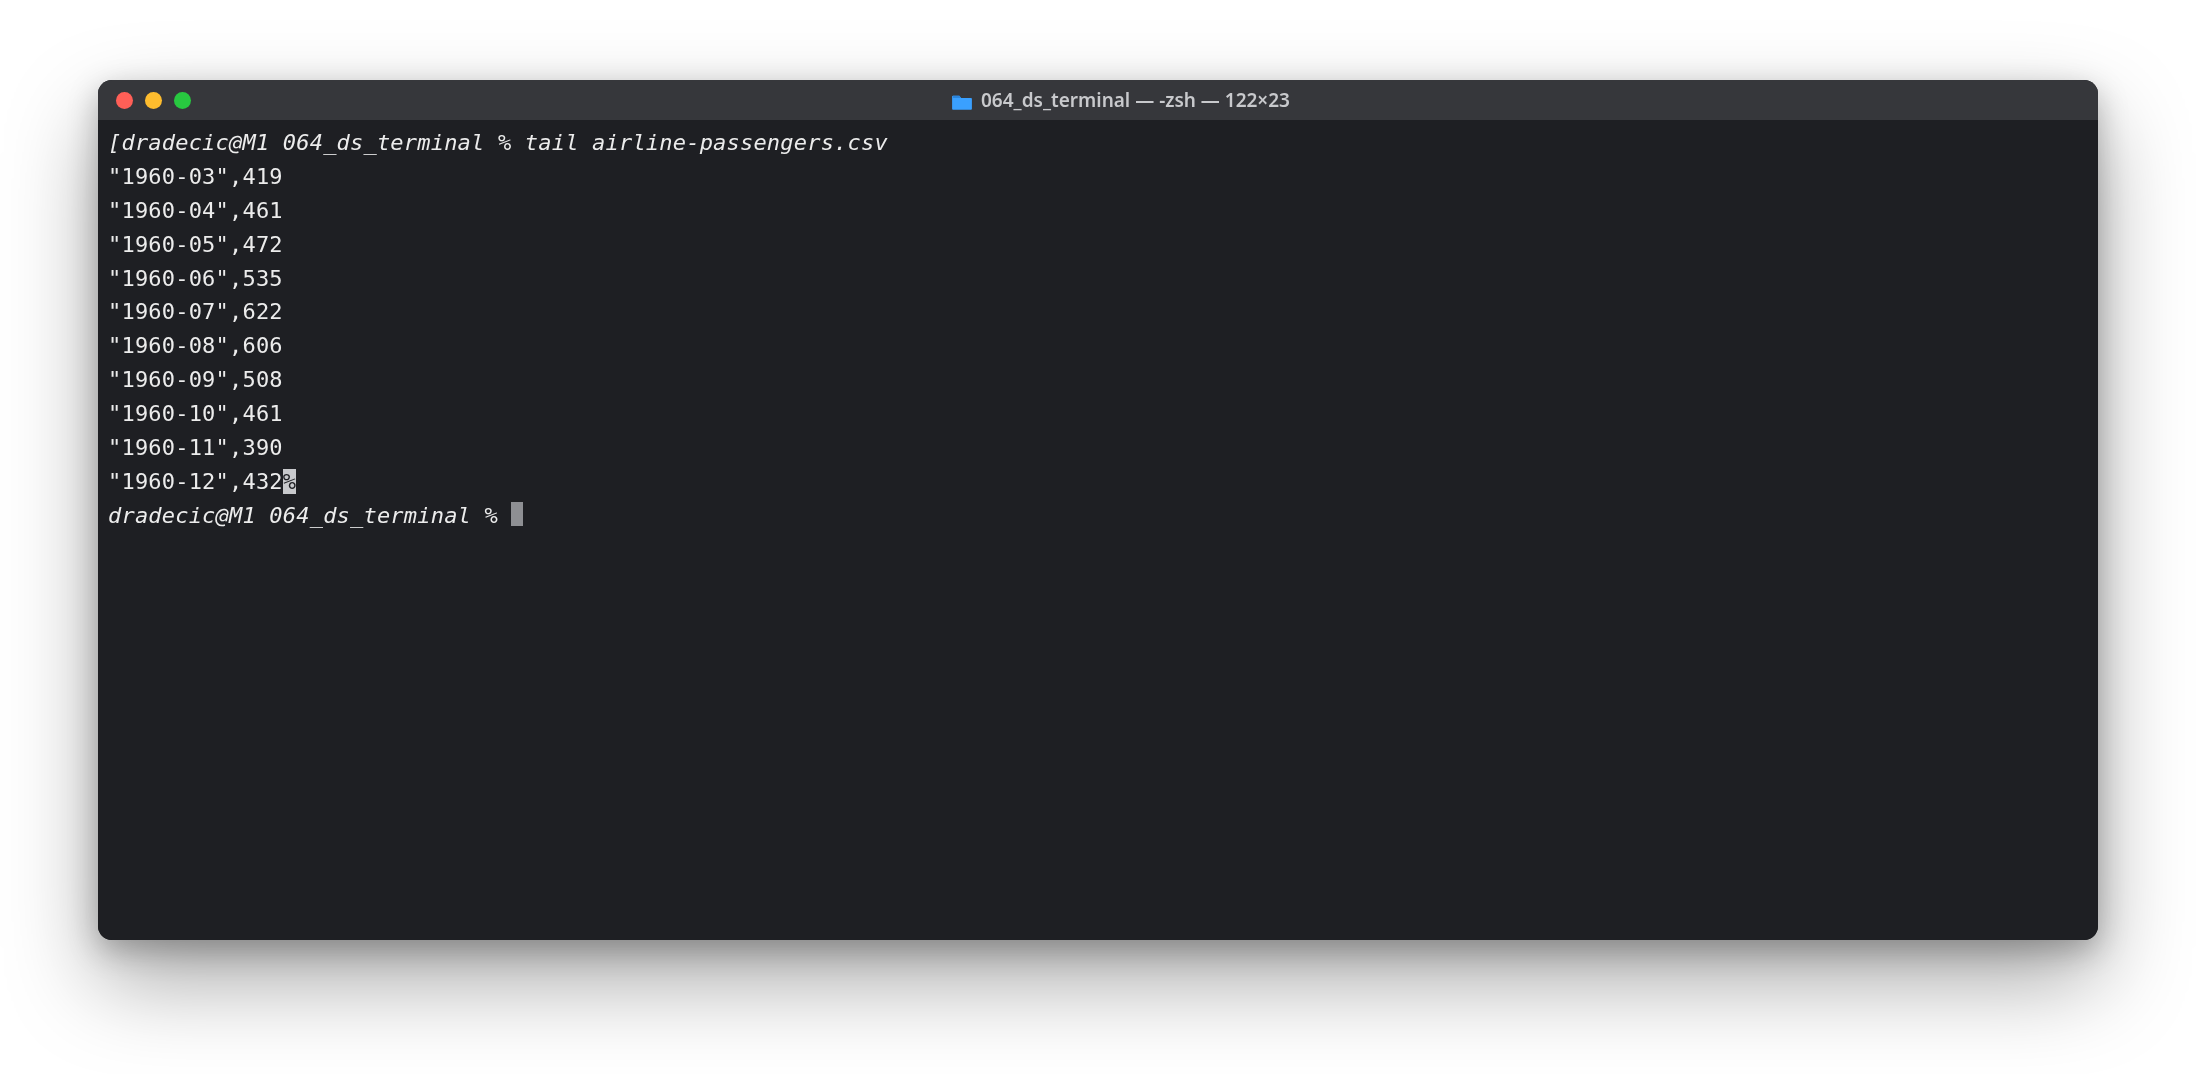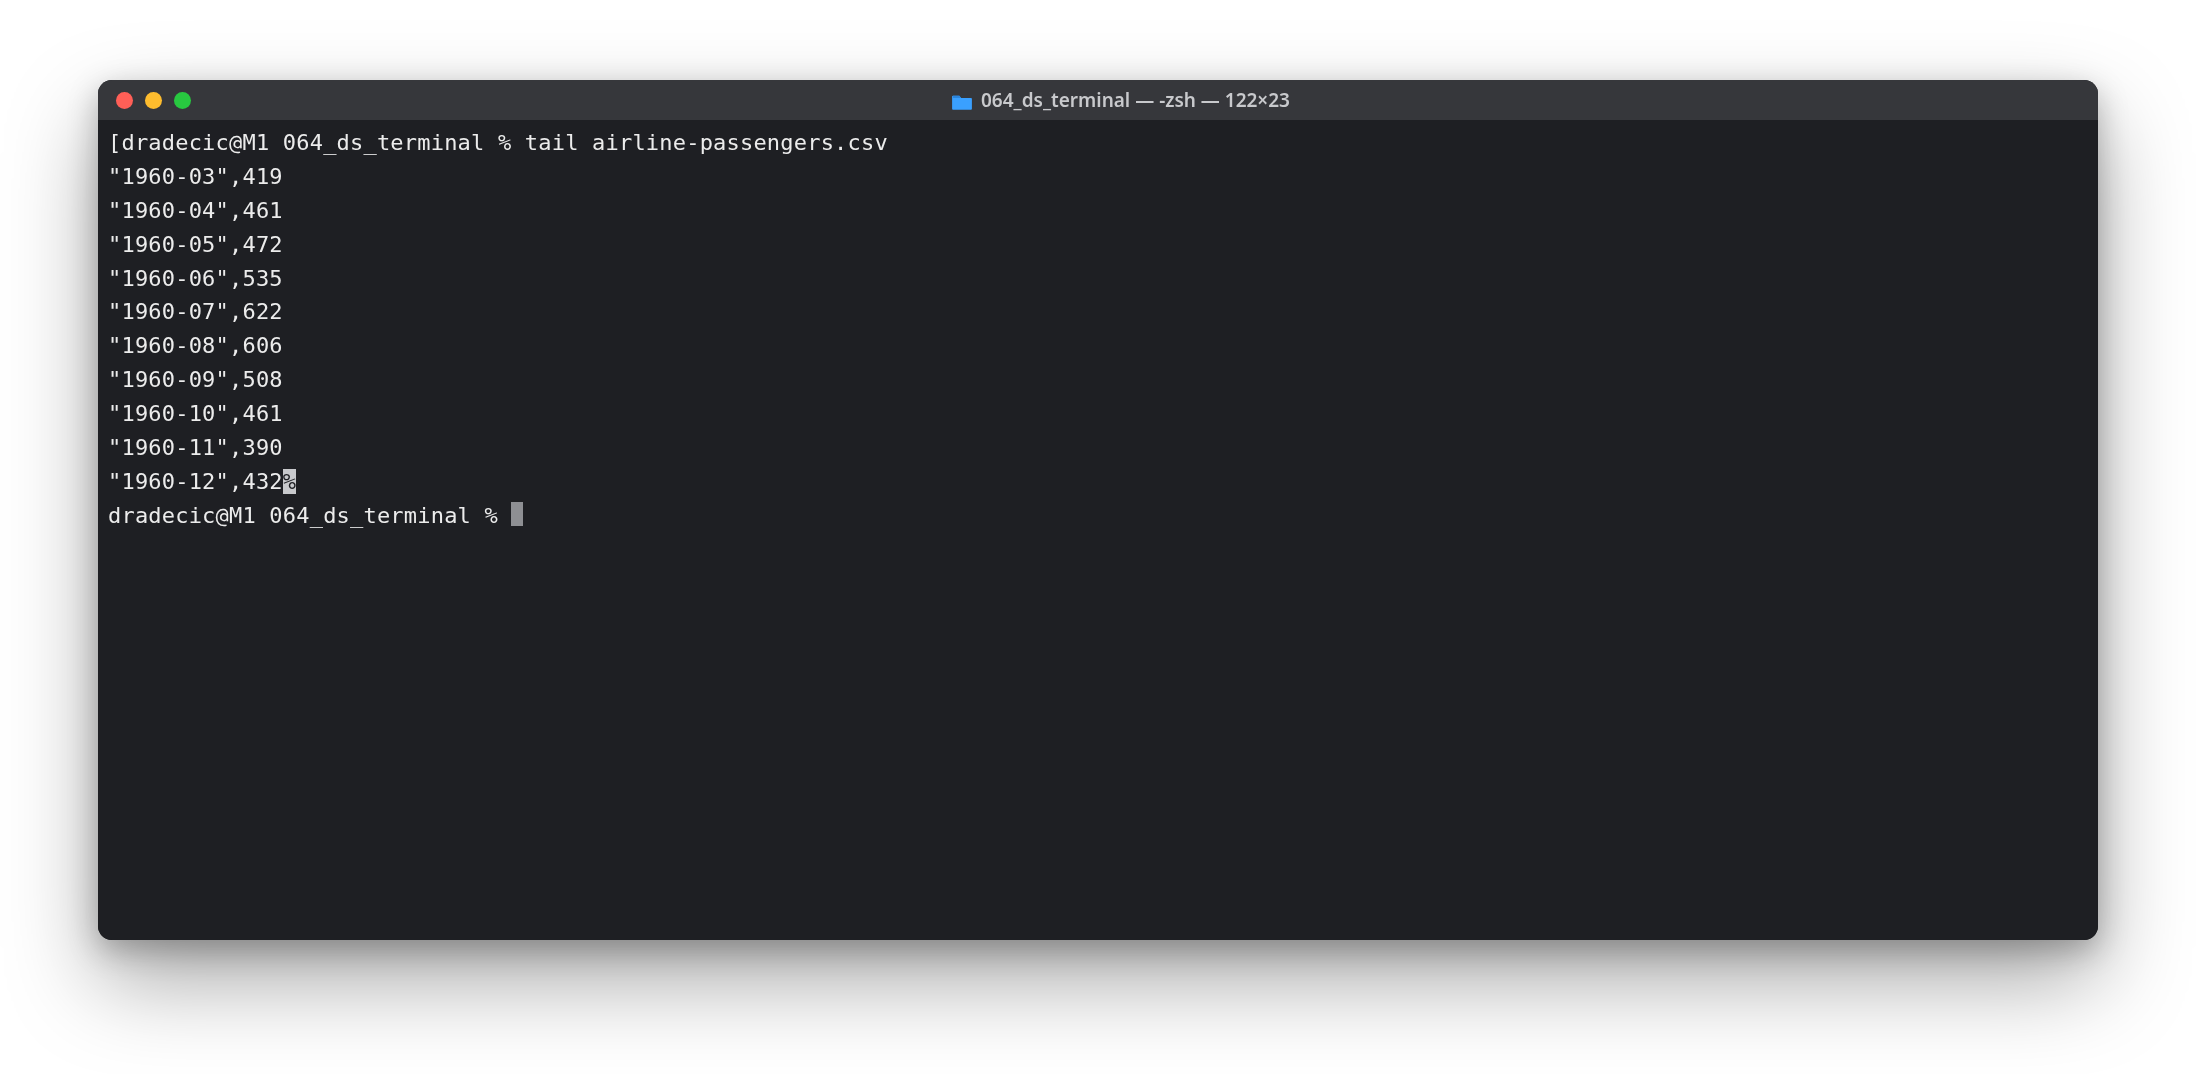--- a/index.html
+++ b/index.html
@@ -68,21 +68,21 @@
       background: #1e1f23;
       padding: 6px 10px;
       font-family: "SF Mono", ui-monospace, Menlo, Consolas, monospace;
       font-size: 22px;
       line-height: 1.54;
       color: #ececec;
       letter-spacing: 0.2px;
       white-space: pre;
       overflow: hidden;
     }
-    .prompt-line { color: #ececec; }
+    .prompt-line { color: #ececec; font-style: italic; }
     .output-line { color: #ececec; }
     .eof-highlight {
       background: #c8c9cc;
       color: #1e1f23;
     }
     .cursor {
       display: inline-block;
       width: 12px;
       height: 24px;
       background: #8e8f93;

